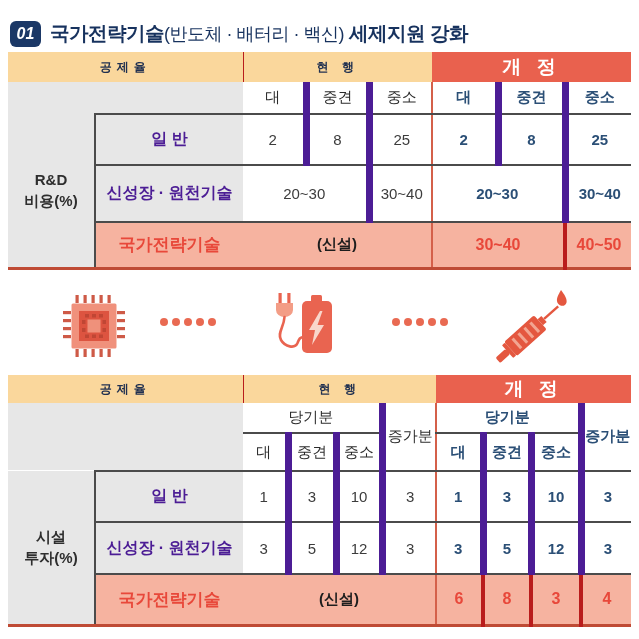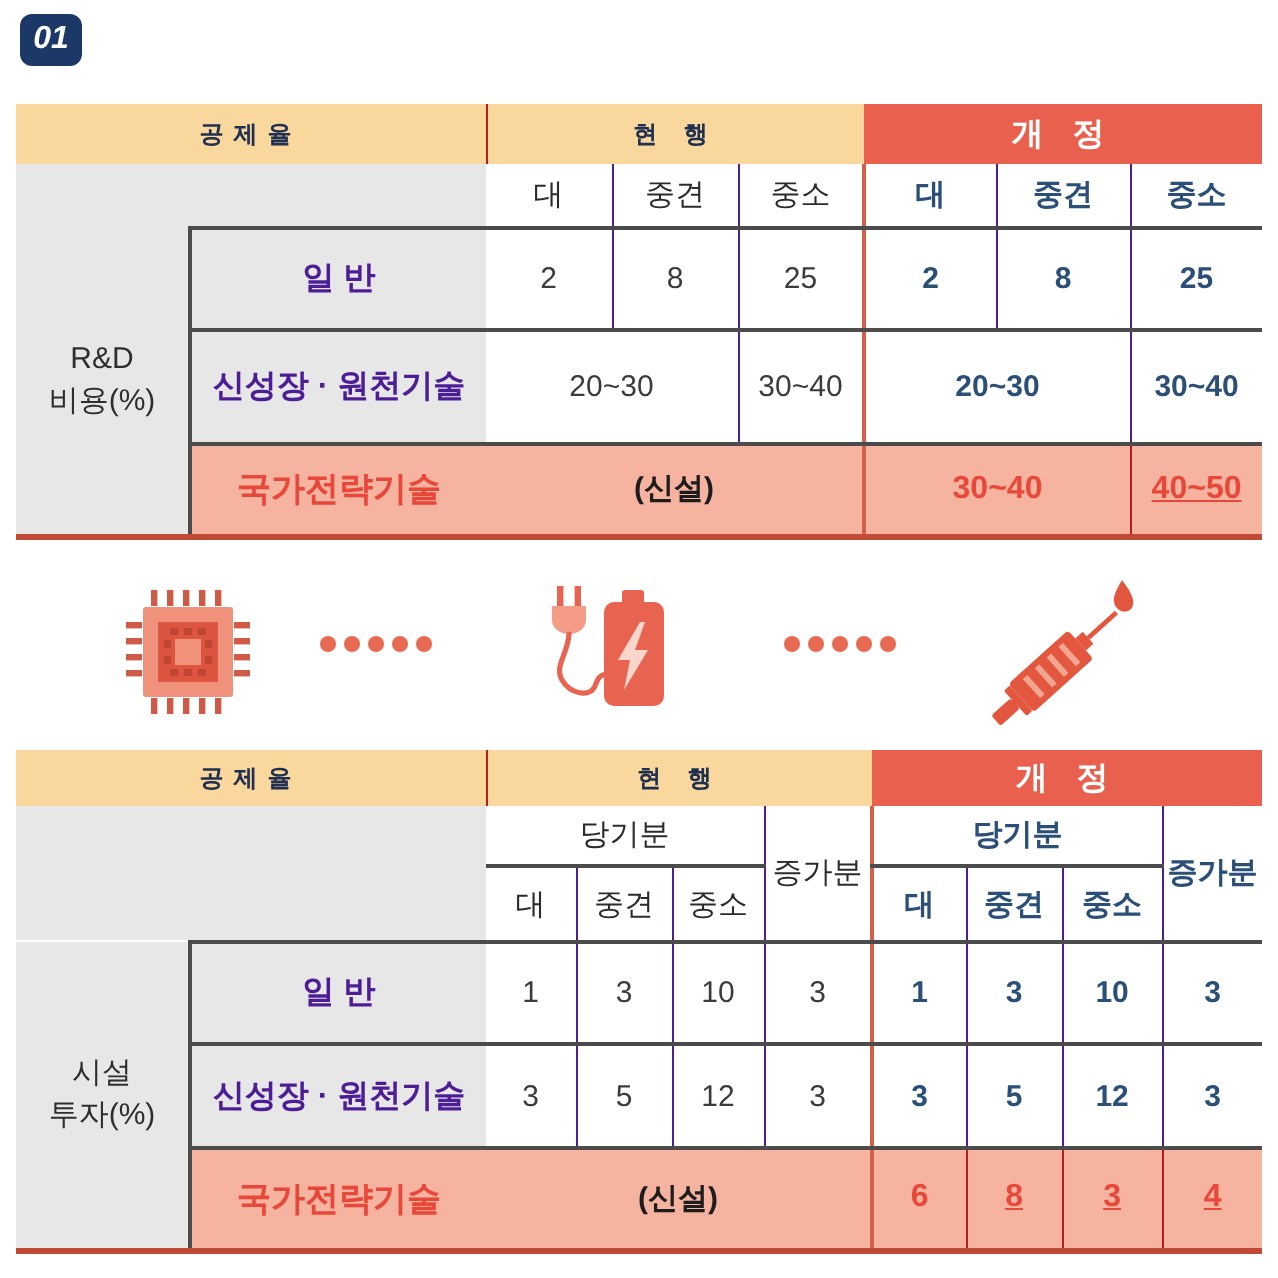--- a/index.html
+++ b/index.html
@@ -12,52 +12,53 @@
          display:flex;align-items:center;justify-content:center;
          font-weight:800;font-style:italic;font-size:16px;}
   .h1{font-size:19.5px;color:#17325e;font-weight:800;letter-spacing:-0.5px;white-space:nowrap;}
   .h1 .paren{font-weight:500;font-size:18px;}
   .h1 .suffix{margin-left:5px;}
 
   
   .tbl{position:absolute;border-collapse:collapse;table-layout:fixed;}
   .tbl td,.tbl th{padding:0;margin:0;text-align:center;vertical-align:middle;overflow:hidden;background:#fff;}
   .tan{background:#fad79c !important;color:#203050;font-weight:800;font-size:12px;letter-spacing:5px;}
-  .redh{background:#e9614e !important;color:#ffffff;font-weight:800;font-size:16px;letter-spacing:5px;}
+  .redh{background:#e9614e !important;color:#ffffff;font-weight:800;font-size:19px;letter-spacing:5px;}
   .wdiv{border-left:1px solid #b91c1c;}
   .gray{background:#e7e7e7 !important;}
-  .grp{background:#e7e7e7 !important;color:#2e2e2e;font-weight:400;font-size:15px;line-height:1.45;}
+  .grp{background:#e7e7e7 !important;color:#2e2e2e;font-weight:700;font-size:15px;line-height:1.45;}
   .lbl{background:#e7e7e7 !important;color:#4c1d95;font-weight:700;font-size:16px;}
   .colh{color:#2b2b2b;font-size:15px;font-weight:500;}
   .colhr{color:#2b4f76;font-size:15px;font-weight:700;}
   .val{color:#3c3c3c;font-size:15px;}
   .valr{color:#2b4f76;font-size:15px;font-weight:600;}
   .sal{background:#f6b3a0 !important;color:#1d1d1d;font-weight:600;font-size:15px;}
   .strat{color:#e8483a;font-weight:800;font-size:17px;}
   .salv{background:#f6b3a0 !important;color:#e8483a;font-weight:800;font-size:16px;}
   .bd{border-bottom:2px solid #4b4b4b;}
   .tp{border-top:2px solid #4b4b4b;}
-  .vl{border-left:1px solid #4c1d95;}
-  .vld{border-left:1px solid #b91c1c;text-decoration:underline;}
+  .vl{border-left:7px solid #4c1d95;}
+  .vld{border-left:4px solid #b91c1c;}
   .dl{border-left:2px solid #4b4b4b;}
   .rl{border-left:2px solid #d4604a;}
   .btm{border-bottom:3px solid #bf4b35;}
 
   
   .icon{position:absolute;}
   .dots{position:absolute;display:flex;gap:4px;}
   .dot{width:8px;height:8px;border-radius:50%;background:#e96a52;}
 </style>
 </head>
 <body>
 
 <div class="page">
 
   <header class="title">
     <span class="badge">01</span>
+    <h1 class="h1"><span>국가전략기술</span><span class="paren">(반도체 · 배터리 · 백신)</span><span class="suffix">세제지원 강화</span></h1>
   </header>
 
   <table class="tbl" style="left:8px;top:52px;width:623px;">
     <colgroup>
       <col style="width:87px">
         <col style="width:148px">
       <col style="width:63px">
         <col style="width:63px">
         <col style="width:63px">
       <col style="width:66px">

